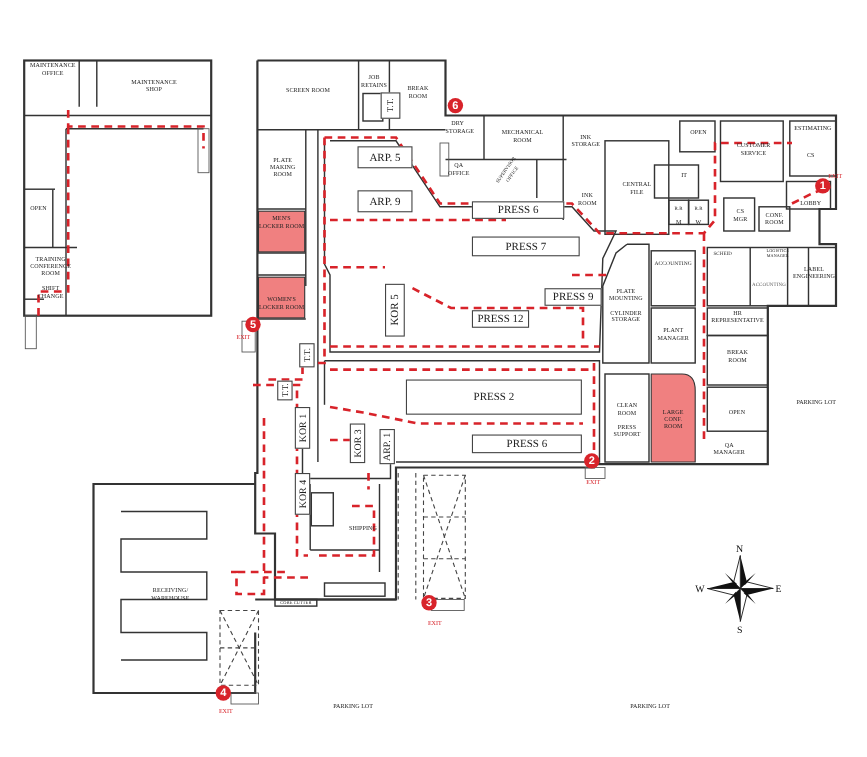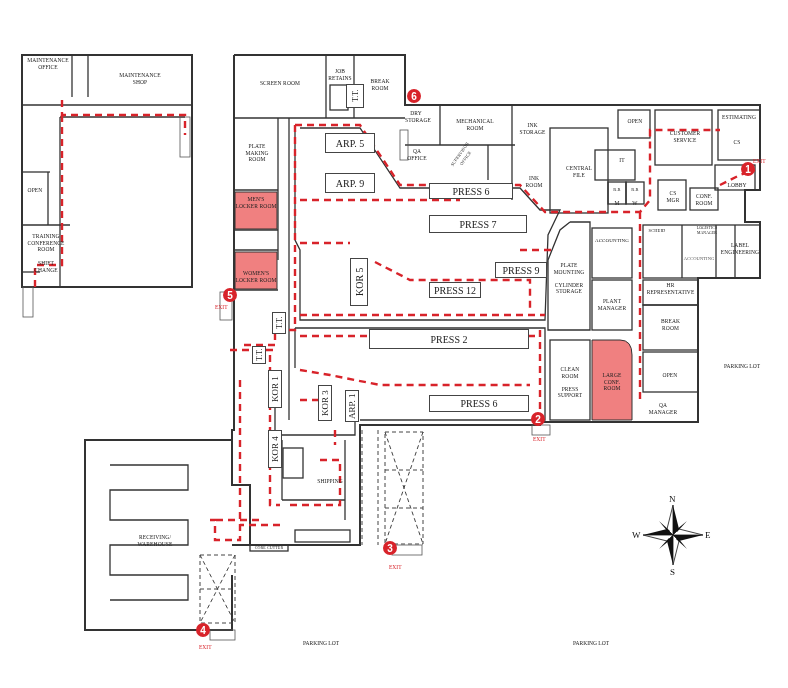--- a/index.html
+++ b/index.html
@@ -240,21 +240,21 @@
 <div class="lbl" style="left:250px;top:545px;width:38px;font-size:4px;">CORE CUTTER</div>
 <div class="lbl" style="left:125px;top:534px;width:60px;">RECEIVING/
 WAREHOUSE</div>
 
 <div class="box" style="left:309px;top:133px;width:50px;height:20px;">ARP. 5</div>
 <div class="box" style="left:309px;top:173px;width:50px;height:20px;">ARP. 9</div>
 <div class="box" style="left:413px;top:183px;width:84px;height:16px;">PRESS 6</div>
 <div class="box" style="left:413px;top:215px;width:98px;height:18px;">PRESS 7</div>
 <div class="box" style="left:479px;top:262px;width:52px;height:16px;">PRESS 9</div>
 <div class="box" style="left:413px;top:282px;width:52px;height:16px;">PRESS 12</div>
-<div class="box" style="left:353px;top:329px;width:160px;height:20px;">PRESS 2</div>
+<div class="box" style="left:353px;top:345px;width:160px;height:32px;">PRESS 2</div>
 <div class="box" style="left:413px;top:395px;width:100px;height:17px;">PRESS 6</div>
 <div class="box vbox" style="left:334px;top:258px;width:18px;height:48px;">KOR 5</div>
 <div class="box vbox" style="left:252px;top:370px;width:14px;height:38px;font-size:9px;">KOR 1</div>
 <div class="box vbox" style="left:302px;top:385px;width:14px;height:36px;font-size:9px;">KOR 3</div>
 <div class="box vbox" style="left:252px;top:430px;width:14px;height:38px;font-size:9px;">KOR 4</div>
 <div class="box vbox" style="left:329px;top:390px;width:14px;height:32px;font-size:9px;">ARP. 1</div>
 <div class="box vbox" style="left:330px;top:84px;width:18px;height:24px;font-size:8px;">T.T.</div>
 <div class="box vbox" style="left:256px;top:312px;width:14px;height:22px;font-size:8px;">T.T.</div>
 <div class="box vbox" style="left:236px;top:346px;width:14px;height:18px;font-size:8px;">T.T.</div>
 

